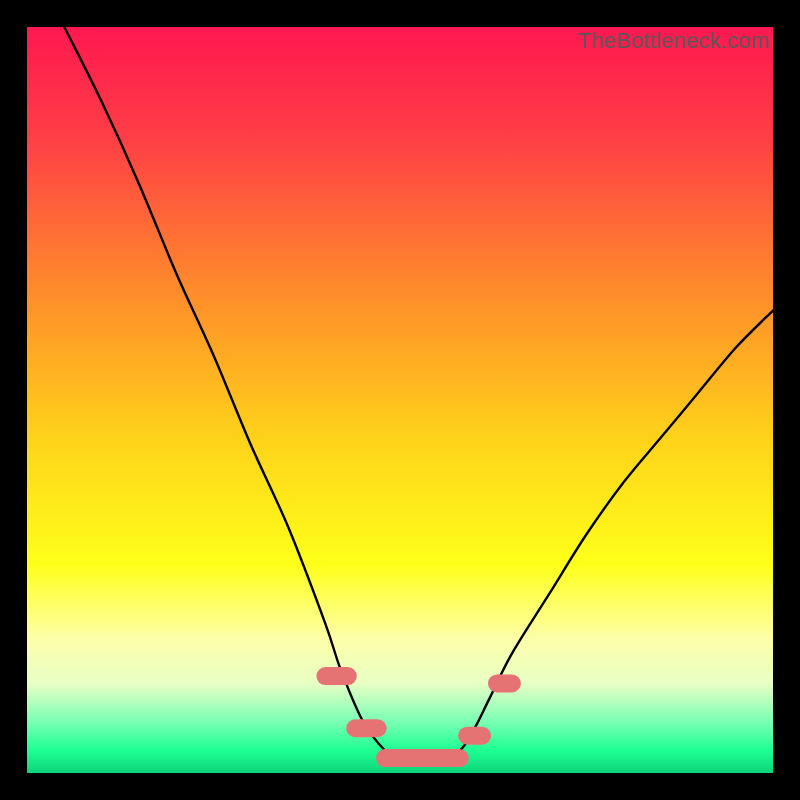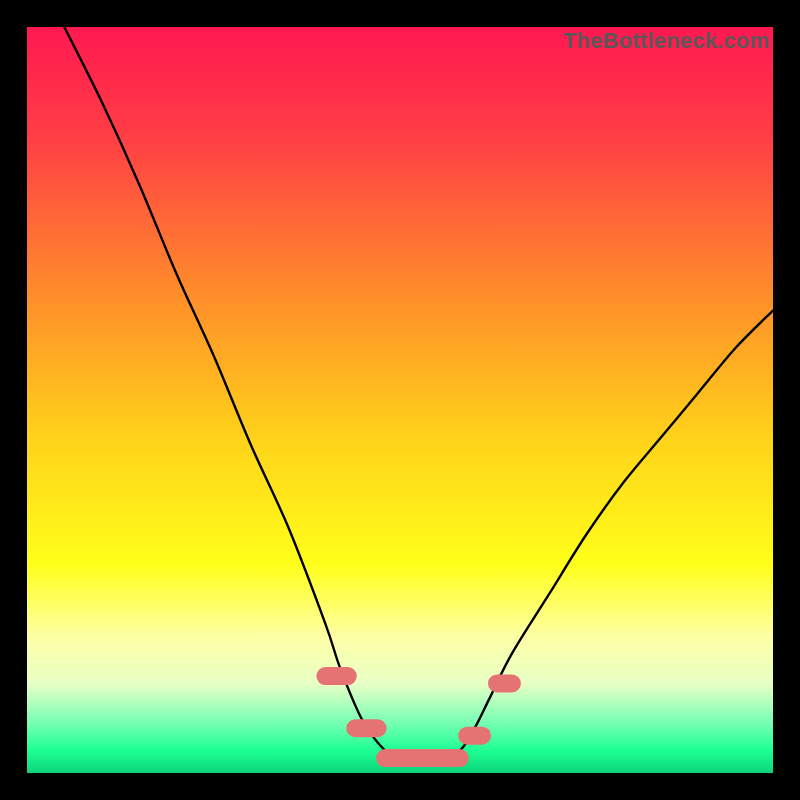--- a/index.html
+++ b/index.html
@@ -27,21 +27,21 @@
   .gradient-bg {
     position: absolute;
     inset: 0;
   }
   .watermark {
     position: absolute;
     top: 28px;
     right: 30px;
     color: #585858;
     font-size: 22px;
-    font-weight: 700;
+    font-weight: 400;
     letter-spacing: 0.2px;
   }
   svg.curve {
     position: absolute;
     inset: 0;
     width: 100%;
     height: 100%;
     pointer-events: none;
   }
 </style>

